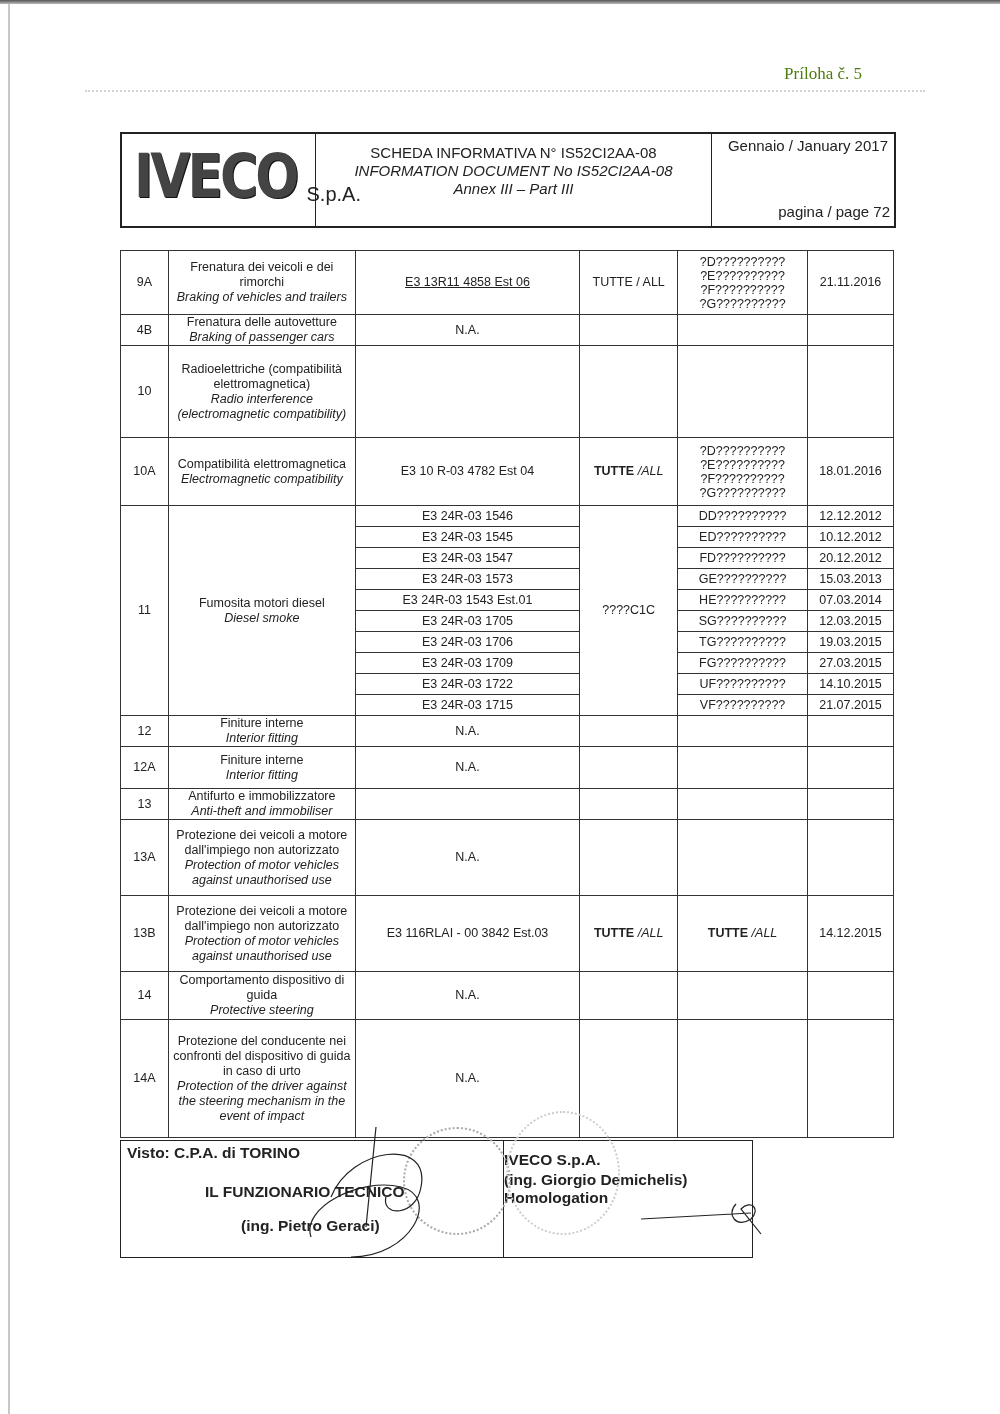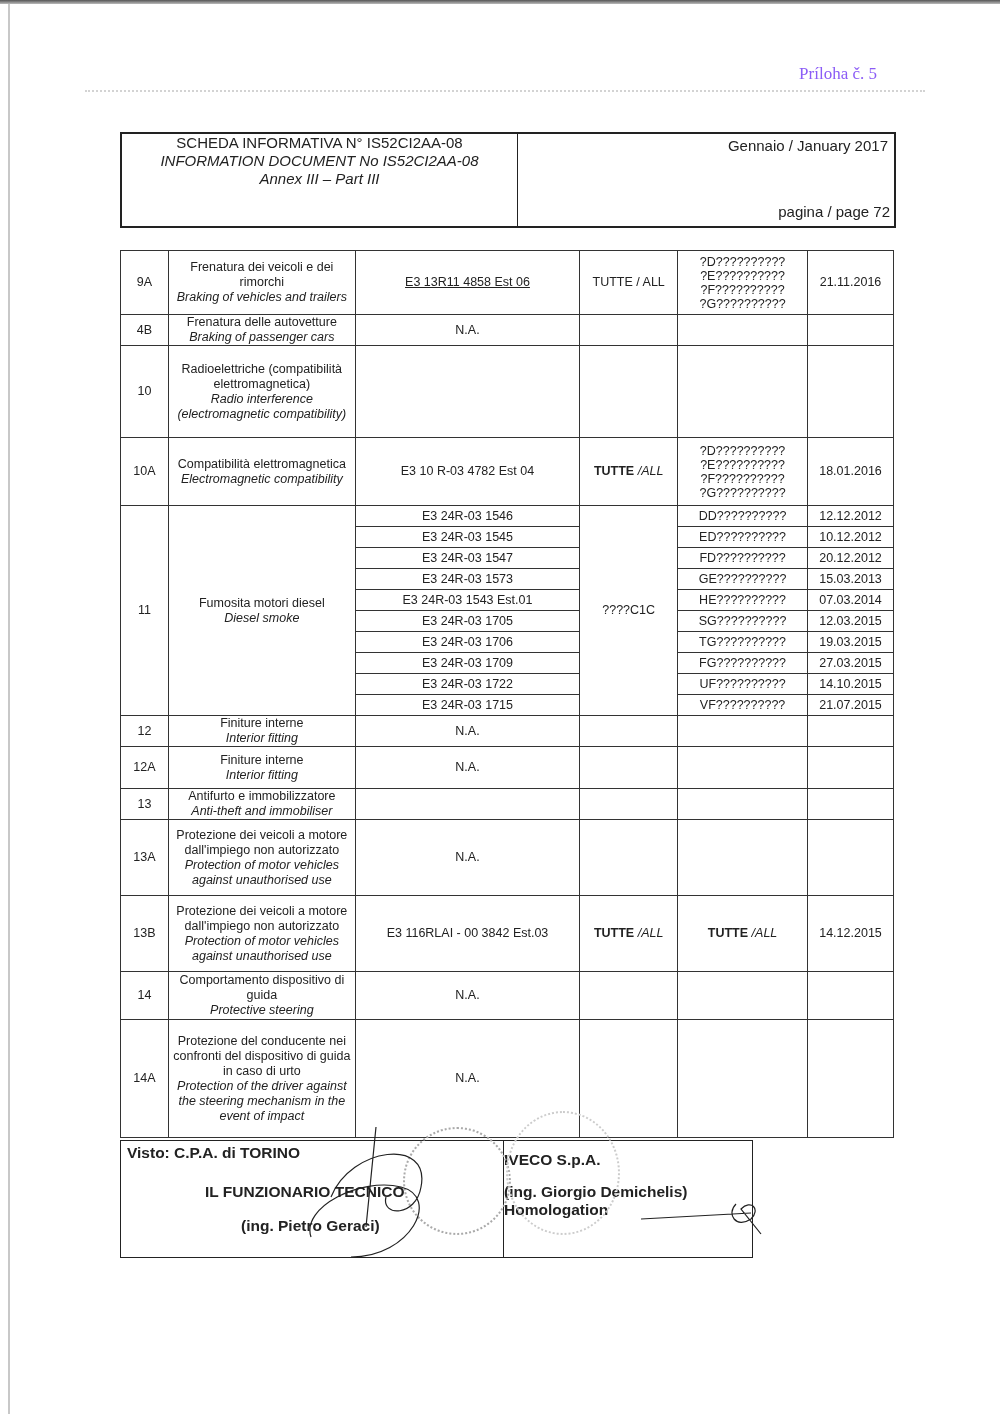--- a/index.html
+++ b/index.html
@@ -10,22 +10,22 @@
   }
   .scan-top {
     position: absolute; left: 0; top: 0; width: 1000px; height: 4px;
     background: linear-gradient(#555, #bbb);
   }
   .scan-left {
     position: absolute; left: 8px; top: 4px; width: 2px; height: 1410px;
     background: #c8c8c8;
   }
   .annex-label {
-    position: absolute; right: 123px; top: 64px;
-    font-family: "Liberation Serif", serif; font-size: 17px; color: #8b5cf6;
+    position: absolute; right: 138px; top: 64px;
+    font-family: "Liberation Serif", serif; font-size: 17px; color: #4d7c0f;
   }
   .dotted-rule {
     position: absolute; left: 85px; top: 90px; width: 840px; height: 0;
     border-top: 2px dotted #d3d3d3;
   }
 
   
   .header {
     position: absolute; left: 120px; top: 132px; width: 776px; height: 96px;
     border: 2px solid #222; display: flex; box-sizing: border-box;
@@ -36,21 +36,21 @@
   }
   .logo-mark {
     font-family: "DejaVu Sans", sans-serif; font-weight: bold; font-size: 52px;
     letter-spacing: -3px; color: #444; line-height: 1;
     transform: scaleY(1.15); transform-origin: bottom;
     text-shadow: 1px 1px 0 #111;
   }
   .logo-suffix { font-size: 20px; margin-left: 10px; margin-bottom: 0; color: #222; }
   .header-title {
     width: 396px; border-right: 1.5px solid #222; text-align: center;
-    box-sizing: border-box; font-size: 15px; line-height: 18px;
+    padding-top: 10px; box-sizing: border-box; font-size: 15px; line-height: 18px;
   }
   .header-title .it { }
   .header-meta { flex: 1; position: relative; font-size: 15px; }
   .header-meta .date { position: absolute; right: 6px; top: 3px; }
   .header-meta .page { position: absolute; right: 4px; bottom: 6px; }
 
   
   table.main {
     position: absolute; left: 120px; top: 250px; width: 774px;
     border-collapse: collapse; font-size: 12.5px; line-height: 15px;
@@ -70,36 +70,40 @@
   .footer {
     position: absolute; left: 120px; top: 1140px; width: 633px; height: 118px;
     border: 1.5px solid #222; display: flex; box-sizing: border-box;
     font-size: 15.5px; font-weight: bold; color: #222;
   }
   .foot-left { width: 382px; border-right: 1.5px solid #222; position: relative; }
   .foot-right { flex: 1; text-align: left; padding-top: 10px; line-height: 18px; }
   .foot-left .visto { position: absolute; left: 6px; top: 3px; }
   .foot-left .role { position: absolute; left: 84px; top: 42px; }
   .foot-left .name { position: absolute; left: 120px; top: 76px; }
-  .foot-right .name2 { margin-top: 14px; }
+  .foot-right .name2 { margin-top: 2px; }
   .stamp {
     position: absolute; border-radius: 50%; border: 2px dotted #aaa;
   }
   .sig { position: absolute; }
 </style>
 </head>
 <body>
 
 <div class="scan-top"></div>
 <div class="scan-left"></div>
 
 <div class="annex-label">Príloha č. 5</div>
 <div class="dotted-rule"></div>
 
 <div class="header">
+  <div class="header-logo">
+    <span class="logo-mark">IVECO</span>
+    <span class="logo-suffix">S.p.A.</span>
+  </div>
   <div class="header-title">
     <div>SCHEDA INFORMATIVA N° IS52CI2AA-08</div>
     <div class="it">INFORMATION DOCUMENT No IS52CI2AA-08</div>
     <div class="it">Annex III – Part III</div>
   </div>
   <div class="header-meta">
     <div class="date">Gennaio / January 2017</div>
     <div class="page">
       <span>pagina / page</span>
       <span>72</span>

